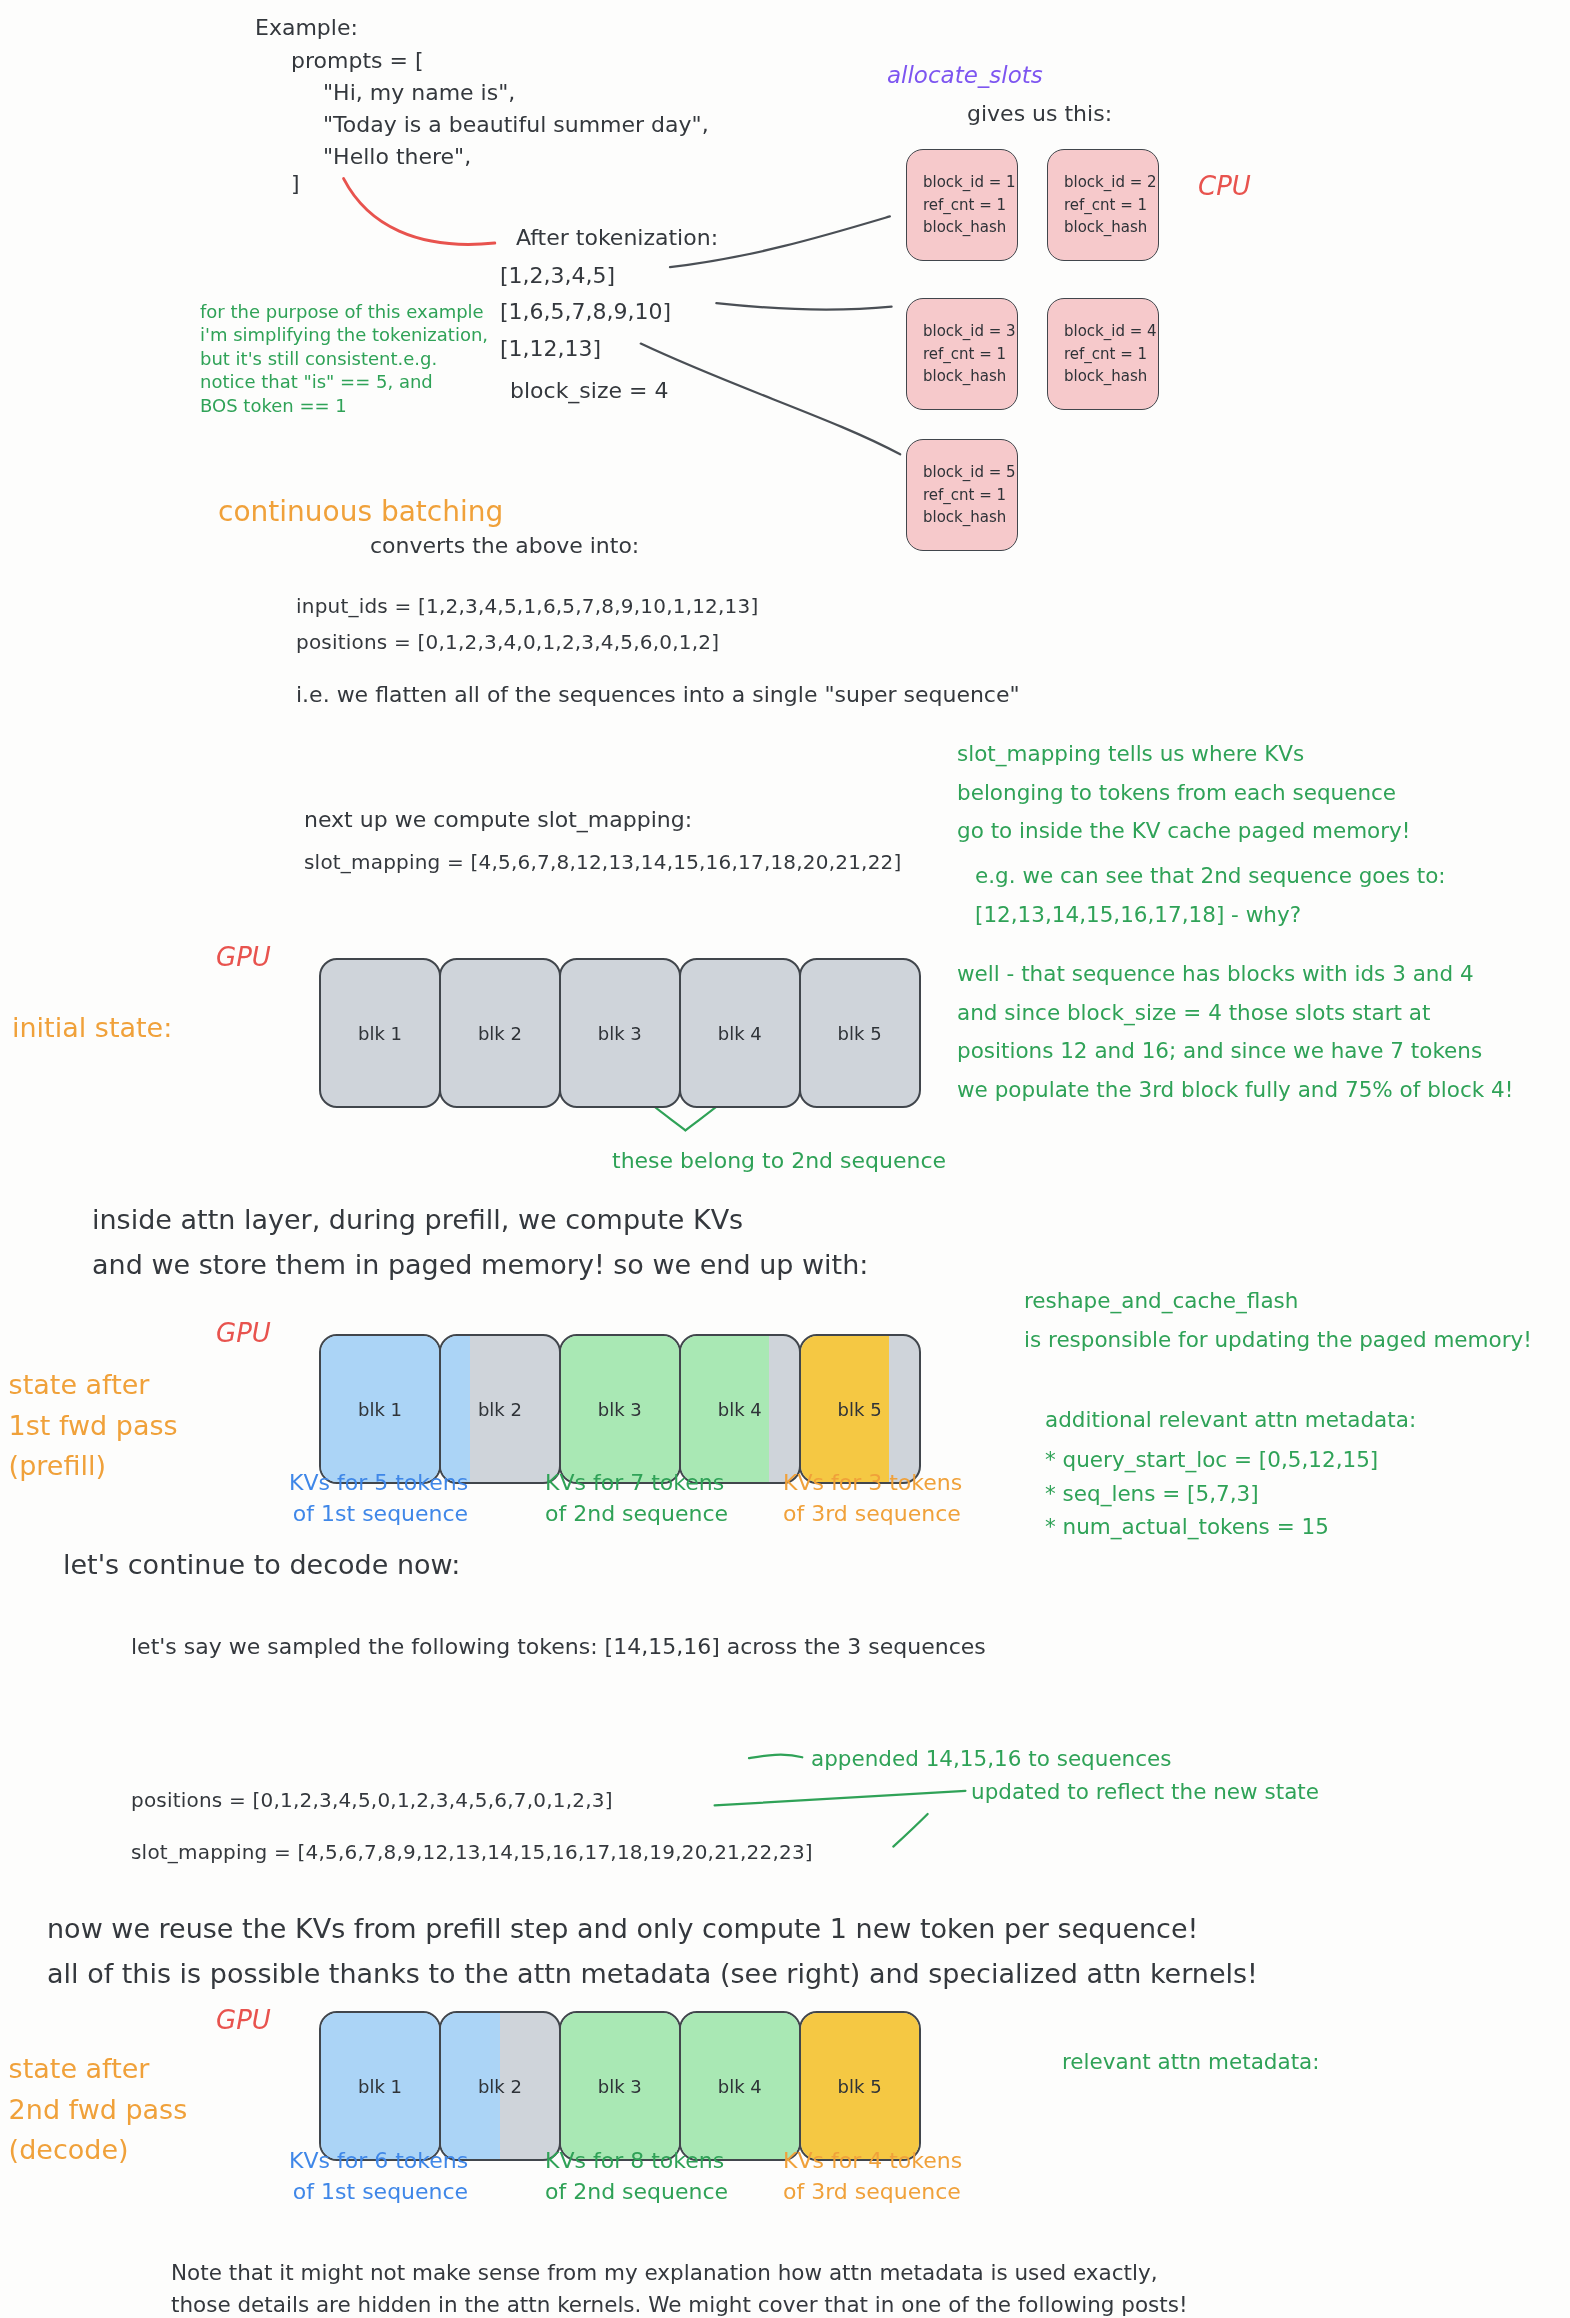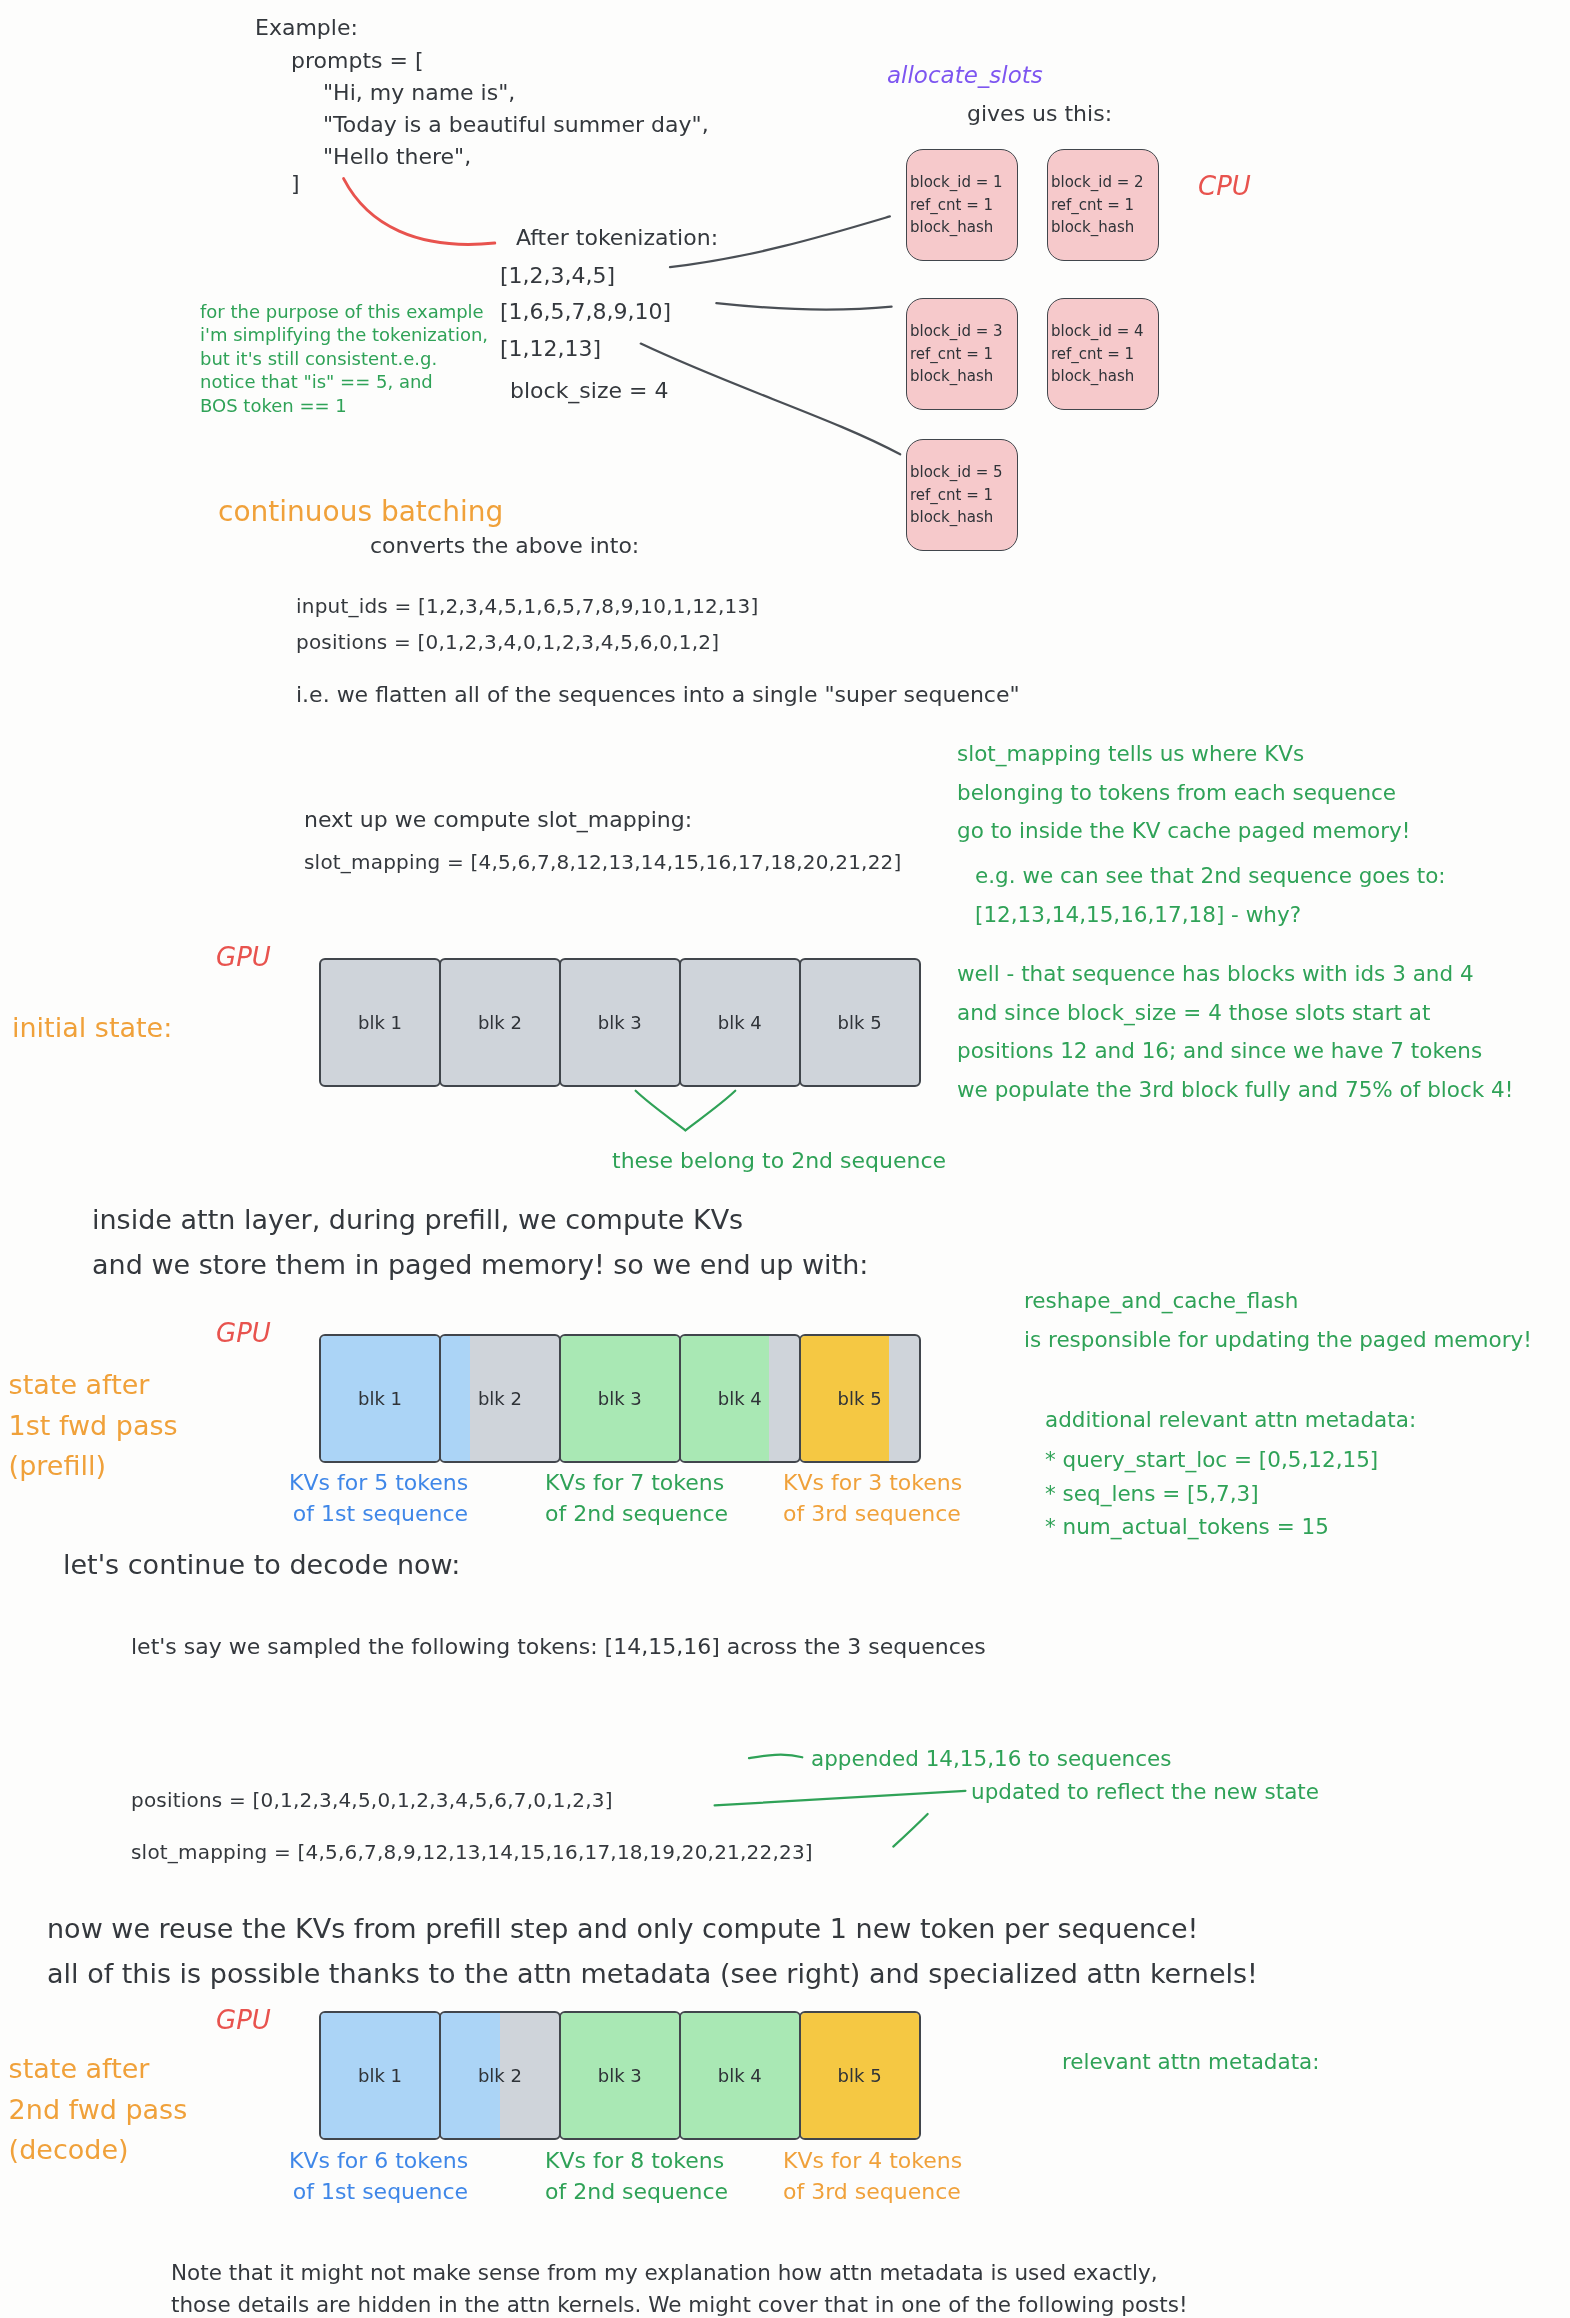--- a/index.html
+++ b/index.html
@@ -26,34 +26,34 @@
   .code { font-size:20px; letter-spacing:0.2px; }
   .lh18 { line-height:1.8; }
   .lh165 { line-height:1.65; }
   .lh156 { line-height:1.56; }
   .lh15 { line-height:1.5; }
   .lh146 { line-height:1.46; }
   .lh14 { line-height:1.4; }
 
   .memrow { position:absolute; display:flex; }
   .mblk {
-    width:122px; height:129px; position:relative; overflow:hidden;
+    width:122px; height:150px; position:relative; overflow:hidden;
     background:var(--gray_block,#cfd4da);
-    border:2.1px solid #41464c; border-radius:6px; margin-right:-2.1px;
+    border:2.1px solid #41464c; border-radius:18px; margin-right:-2.1px;
     display:flex; align-items:center; justify-content:center;
   }
   .mfill { position:absolute; left:0; top:0; bottom:0; width:0; }
   .mlabel { position:relative; font-size:18px; color:#2f3338; }
 
   .pblk {
     position:absolute; width:112px; height:112px;
     background:var(--pink_block,#f6c9cb);
     border:1.7px solid #41464c; border-radius:17px;
     display:flex; flex-direction:column; justify-content:center; gap:7.7px;
-    padding-left:3px; font-size:15px; color:#2f3338;
+    padding-left:16px; font-size:15px; color:#2f3338;
   }
   .pline { line-height:1; white-space:nowrap; }
 
   svg.overlay { position:absolute; left:0; top:0; pointer-events:none; }
   svg.overlay path { fill:none; stroke-linecap:round; }
   .st-ink   { stroke:#4a4f55; stroke-width:2.6; }
   .st-red   { stroke:var(--red,#e8534e); stroke-width:3.4; }
   .st-green { stroke:var(--green,#2fa257); stroke-width:2.6; }
 </style>
 </head>

